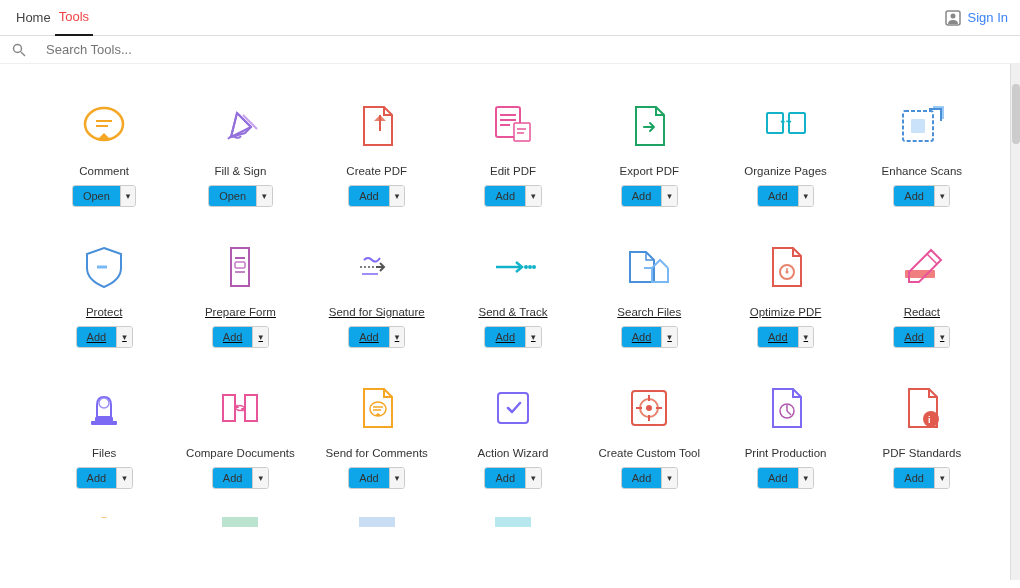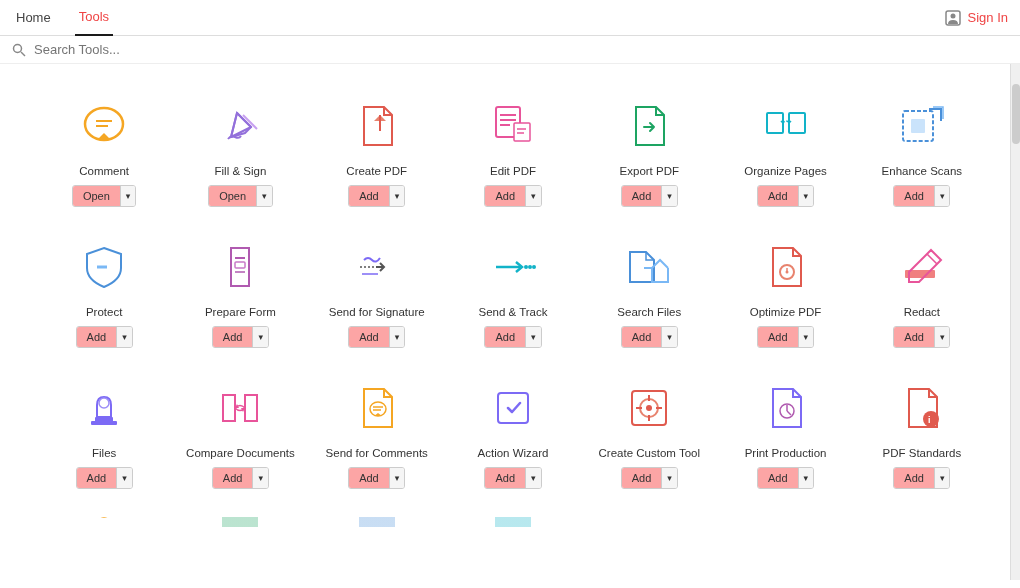--- a/index.html
+++ b/index.html
@@ -8,44 +8,44 @@
     
     .top-nav {
       display: flex;
       align-items: center;
       height: 36px;
       border-bottom: 1px solid #ddd;
       padding: 0 12px;
       gap: 20px;
       justify-content: space-between;
     }
-    .top-nav-left { display: flex; gap: 20px; }
+    .top-nav-left { display: flex; }
     .nav-item {
       font-size: 13px;
       color: #444;
       cursor: pointer;
       padding: 0 4px;
       height: 36px;
       display: flex;
       align-items: center;
     }
     .nav-item.active {
       color: #ef4444;
       font-weight: normal;
       border-bottom: 2px solid #1a1a1a;
     }
-    .sign-in-area { display: flex; align-items: center; gap: 6px; color: #ef4444; font-size: 13px; cursor: pointer; }
+    .sign-in-area { display: flex; align-items: center; gap: 6px; color: #3b82f6; font-size: 13px; cursor: pointer; }
 
     
     .search-bar {
       display: flex;
       align-items: center;
       padding: 6px 12px;
       border-bottom: 1px solid #eee;
-      gap: 8px;
+      gap: 20px;
       background: #fff;
     }
     .search-bar input {
       border: none;
       outline: none;
       font-size: 13px;
       color: #555;
       width: 200px;
     }
 
@@ -113,21 +113,21 @@
       align-items: center;
       border: 1px solid #ccc;
       border-radius: 3px;
       overflow: hidden;
       height: 22px;
     }
     .btn-main {
       padding: 2px 10px;
       font-size: 11px;
       color: #333;
-      background: #fca5a5;
+      background: #0ea5e9;
       border: none;
       cursor: pointer;
       border-right: 1px solid #ccc;
       height: 100%;
     }
     .btn-arrow {
       padding: 2px 5px;
       font-size: 9px;
       color: #333;
       background: #f5f5f5;
@@ -283,21 +283,21 @@
         </div>
         <div class="tool-name">Enhance Scans</div>
         <div class="btn-group">
           <button class="btn-main">Add</button>
           <button class="btn-arrow">▾</button>
         </div>
       </div>
 
     </div>
 
-    <div class="tools-grid" style="margin-top:10px;">
+    <div class="tools-grid" style="margin-top:10px;text-decoration:underline;">
 
       <div class="tool-item">
         <div class="tool-icon">
           <svg viewBox="0 0 54 54">
             <path d="M27 8 L44 14 L44 28 Q44 40 27 47 Q10 40 10 28 L10 14 Z" fill="none" stroke="#4a90d9" stroke-width="2"></path>
             <line x1="20" y1="27" x2="30" y2="27" stroke="#7ab8f5" stroke-width="3"></line>
           </svg>
         </div>
         <div class="tool-name">Protect</div>
         <div class="btn-group">

